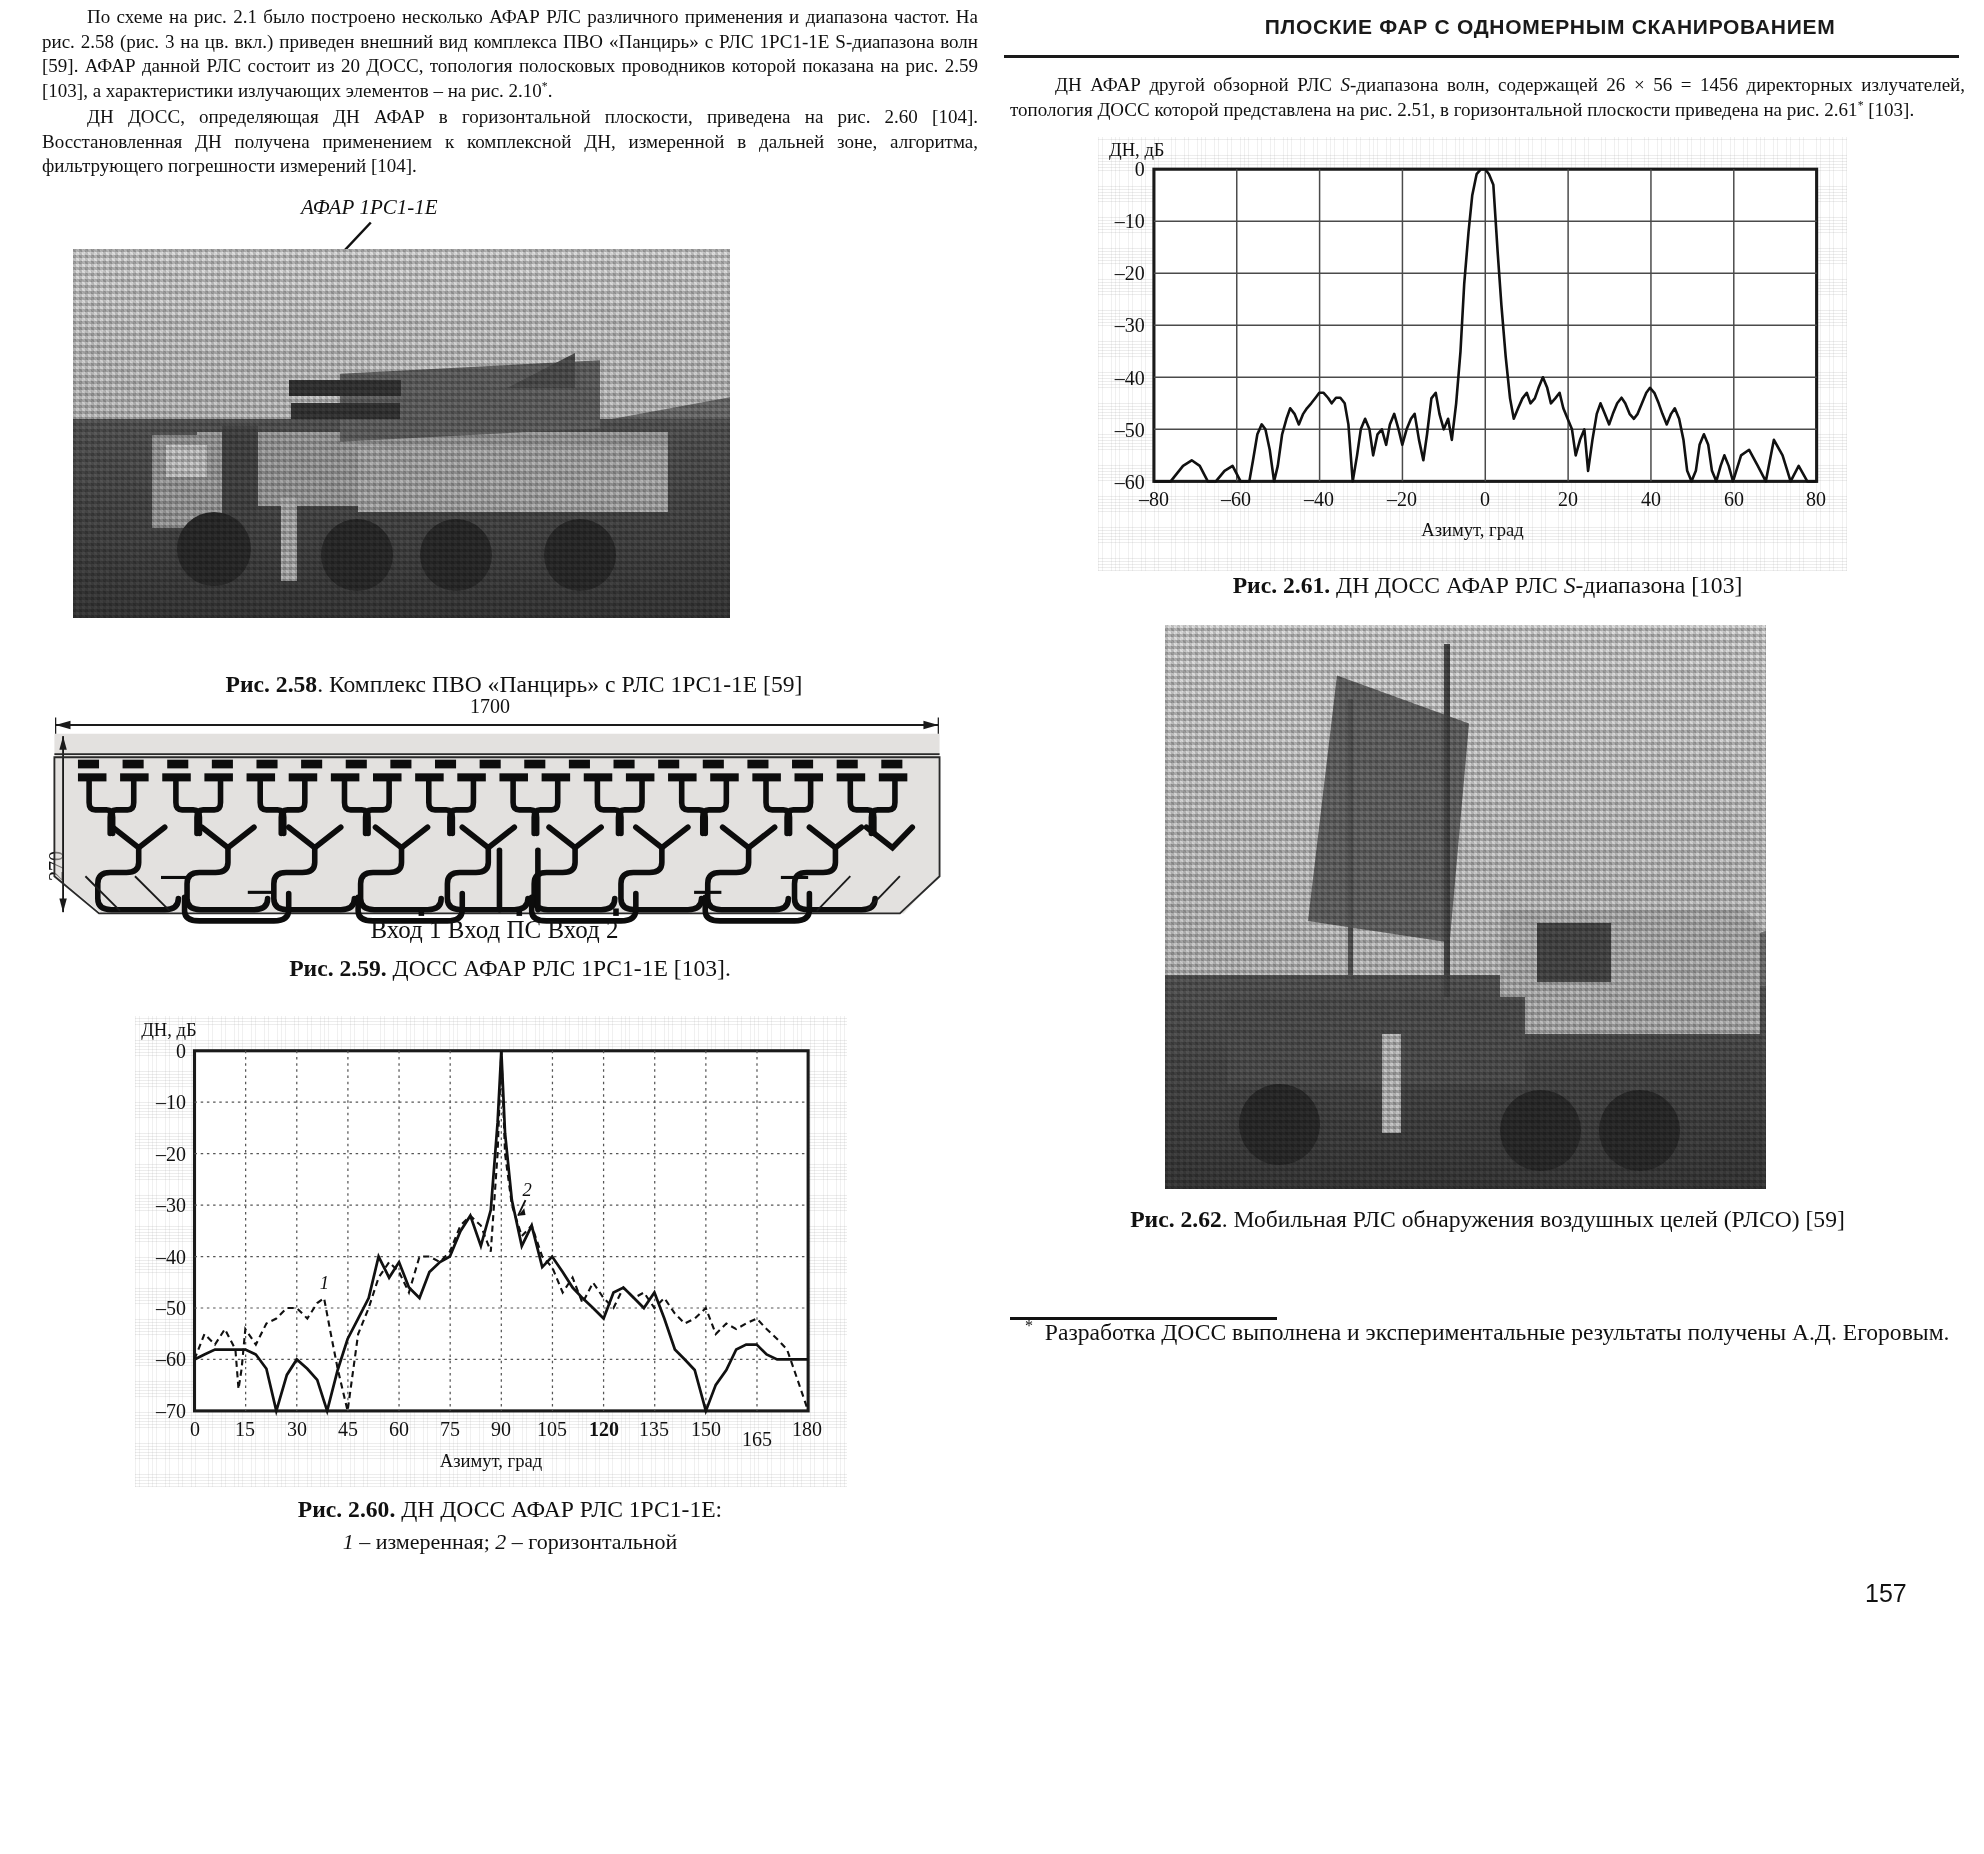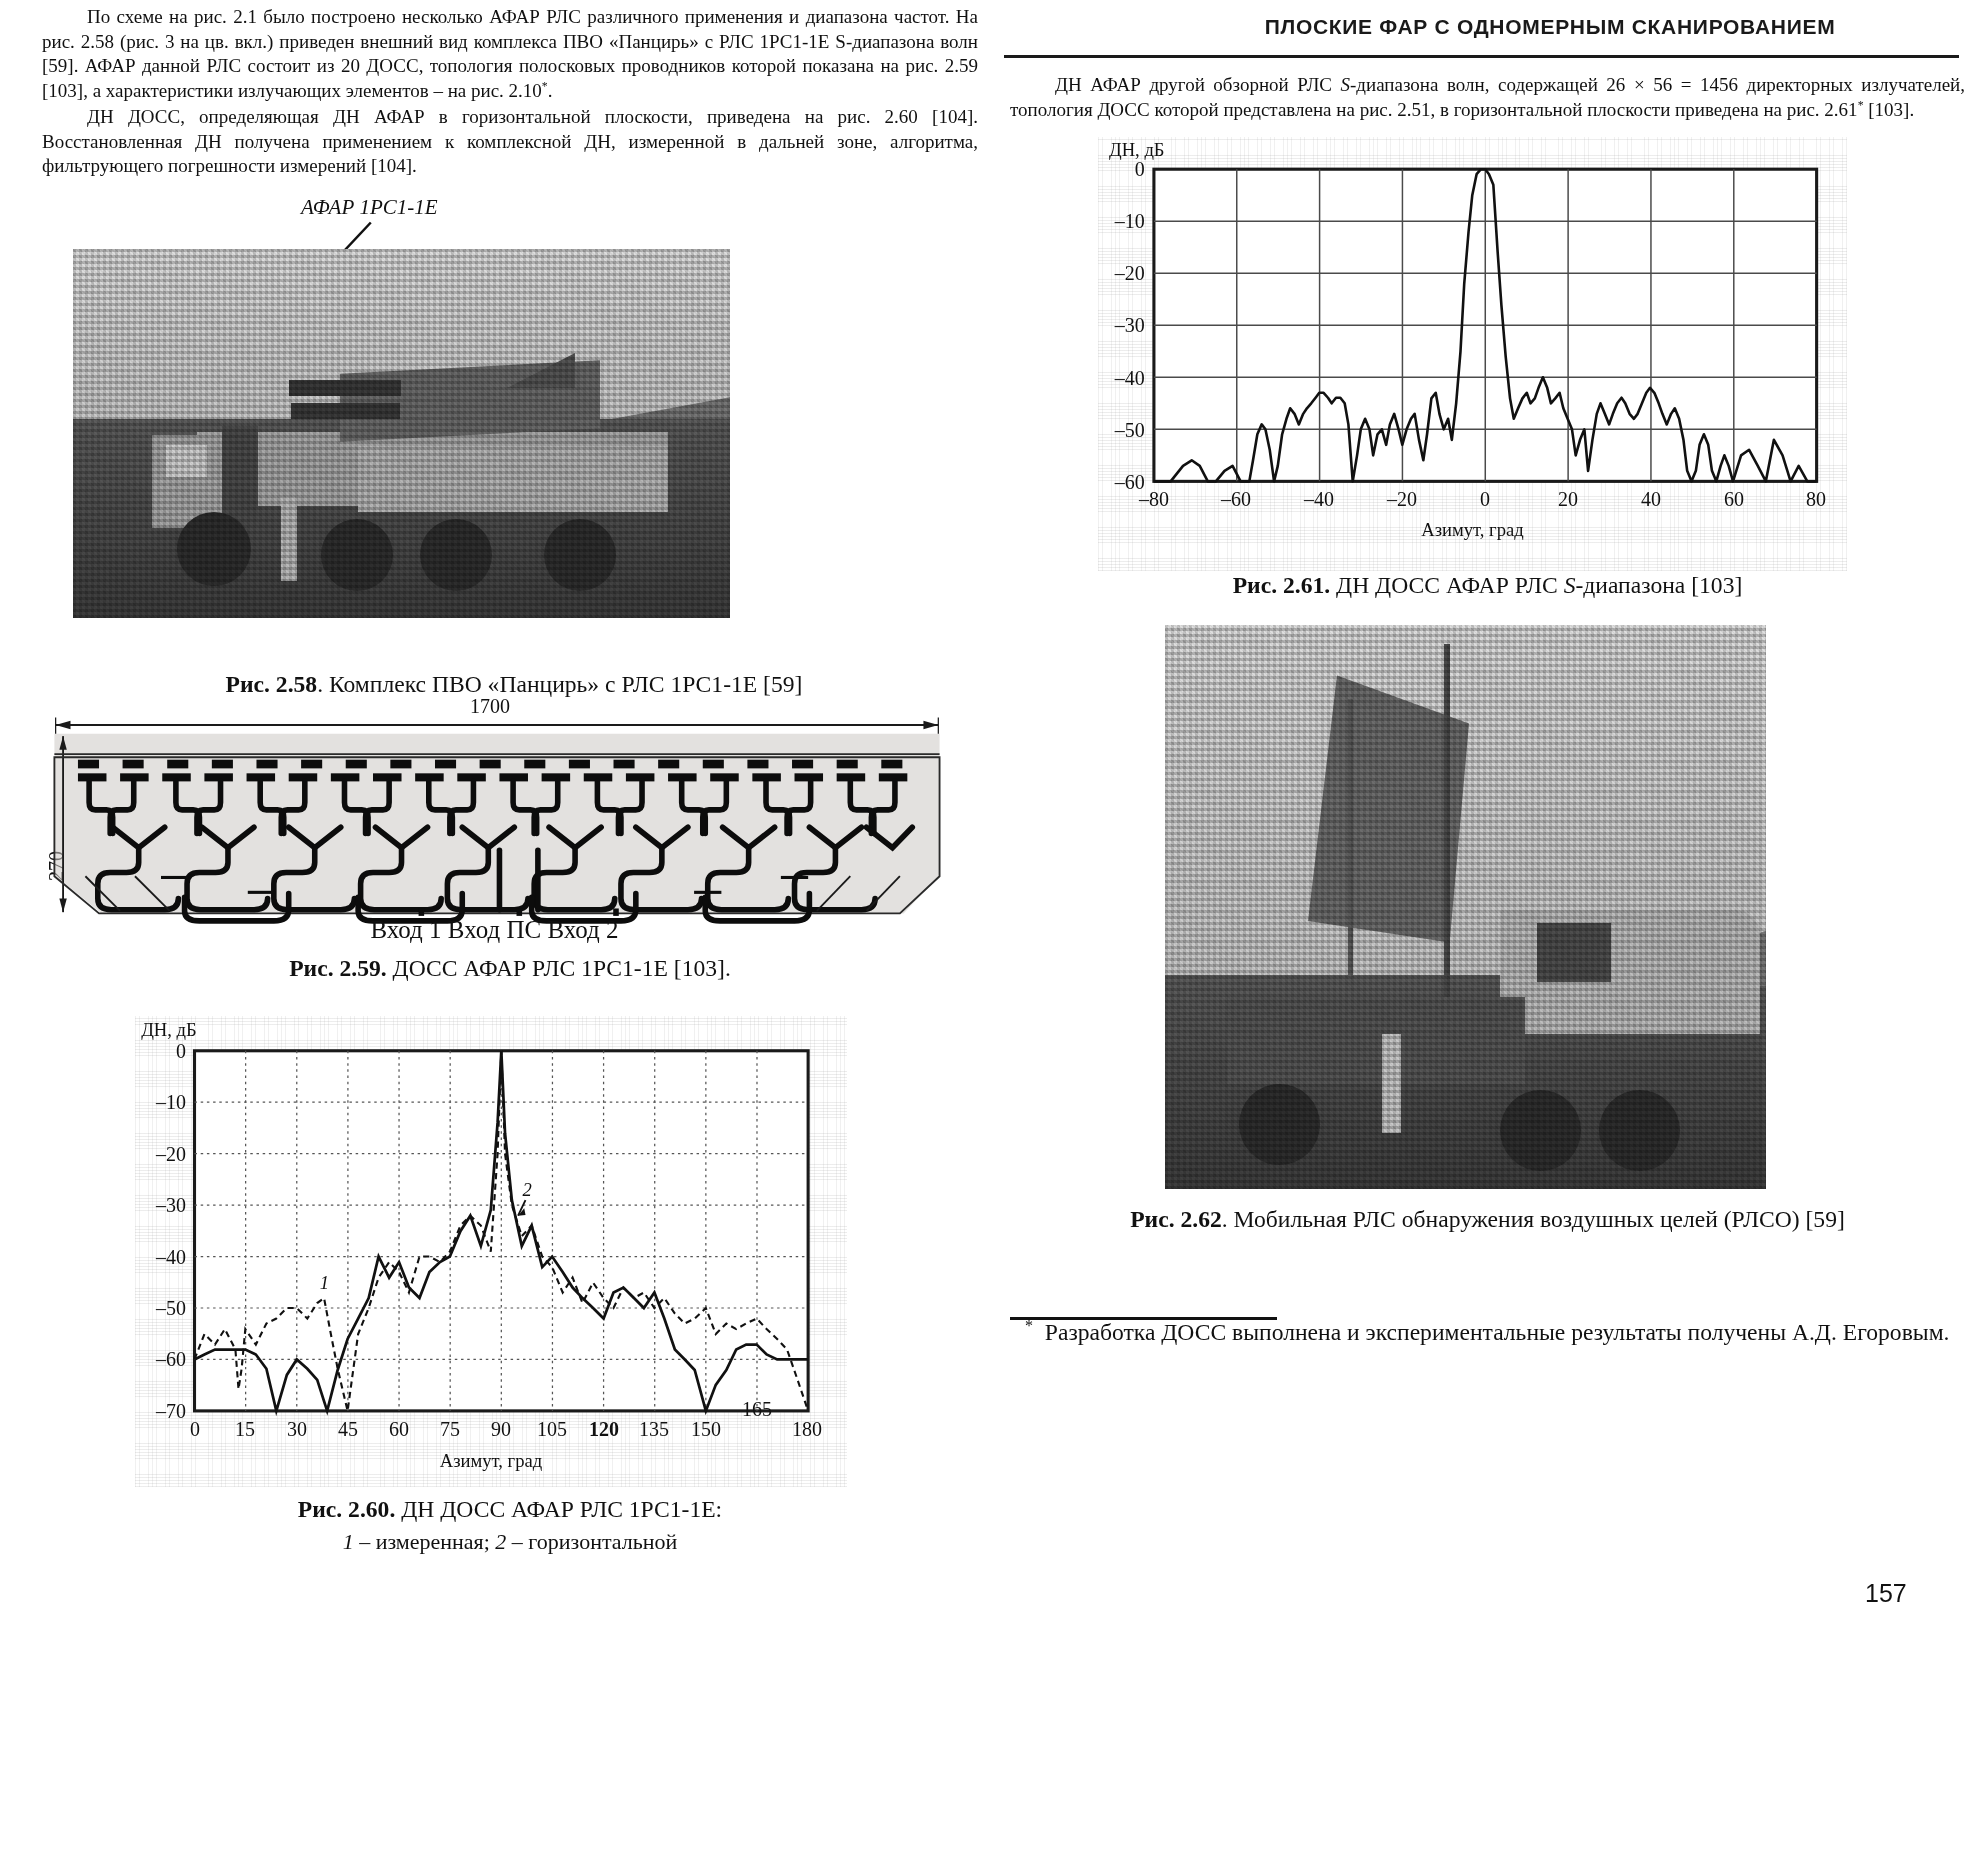--- a/index.html
+++ b/index.html
@@ -352,21 +352,21 @@
         <div class="tick-x" style="left:110px;top:402px;">15</div>
         <div class="tick-x" style="left:162px;top:402px;">30</div>
         <div class="tick-x" style="left:213px;top:402px;">45</div>
         <div class="tick-x" style="left:264px;top:402px;">60</div>
         <div class="tick-x" style="left:315px;top:402px;">75</div>
         <div class="tick-x" style="left:366px;top:402px;">90</div>
         <div class="tick-x" style="left:417px;top:402px;">105</div>
         <div class="tick-x" style="left:469px;top:402px;font-weight:bold;">120</div>
         <div class="tick-x" style="left:519px;top:402px;">135</div>
         <div class="tick-x" style="left:571px;top:402px;">150</div>
-        <div class="tick-x" style="left:622px;top:382px;">165</div>
+        <div class="tick-x" style="left:622px;top:412px;">165</div>
         <div class="tick-x" style="left:672px;top:402px;">180</div>
 
         <div class="xtitle" style="left:0;top:434px;">Азимут, град</div>
       </div>
 
       <p class="figcap" style="position:absolute;left:0;top:479px;width:100%;"><b>Рис. 2.60.</b><span> ДН ДОСС АФАР РЛС 1РС1-1Е:</span></p>
       <p class="figsub" style="position:absolute;left:0;top:510px;width:100%;"><span class="ital">1</span><span> – измеренная; </span><span class="ital">2</span><span> – горизонтальной</span></p>
     </div>
 
   </div>

